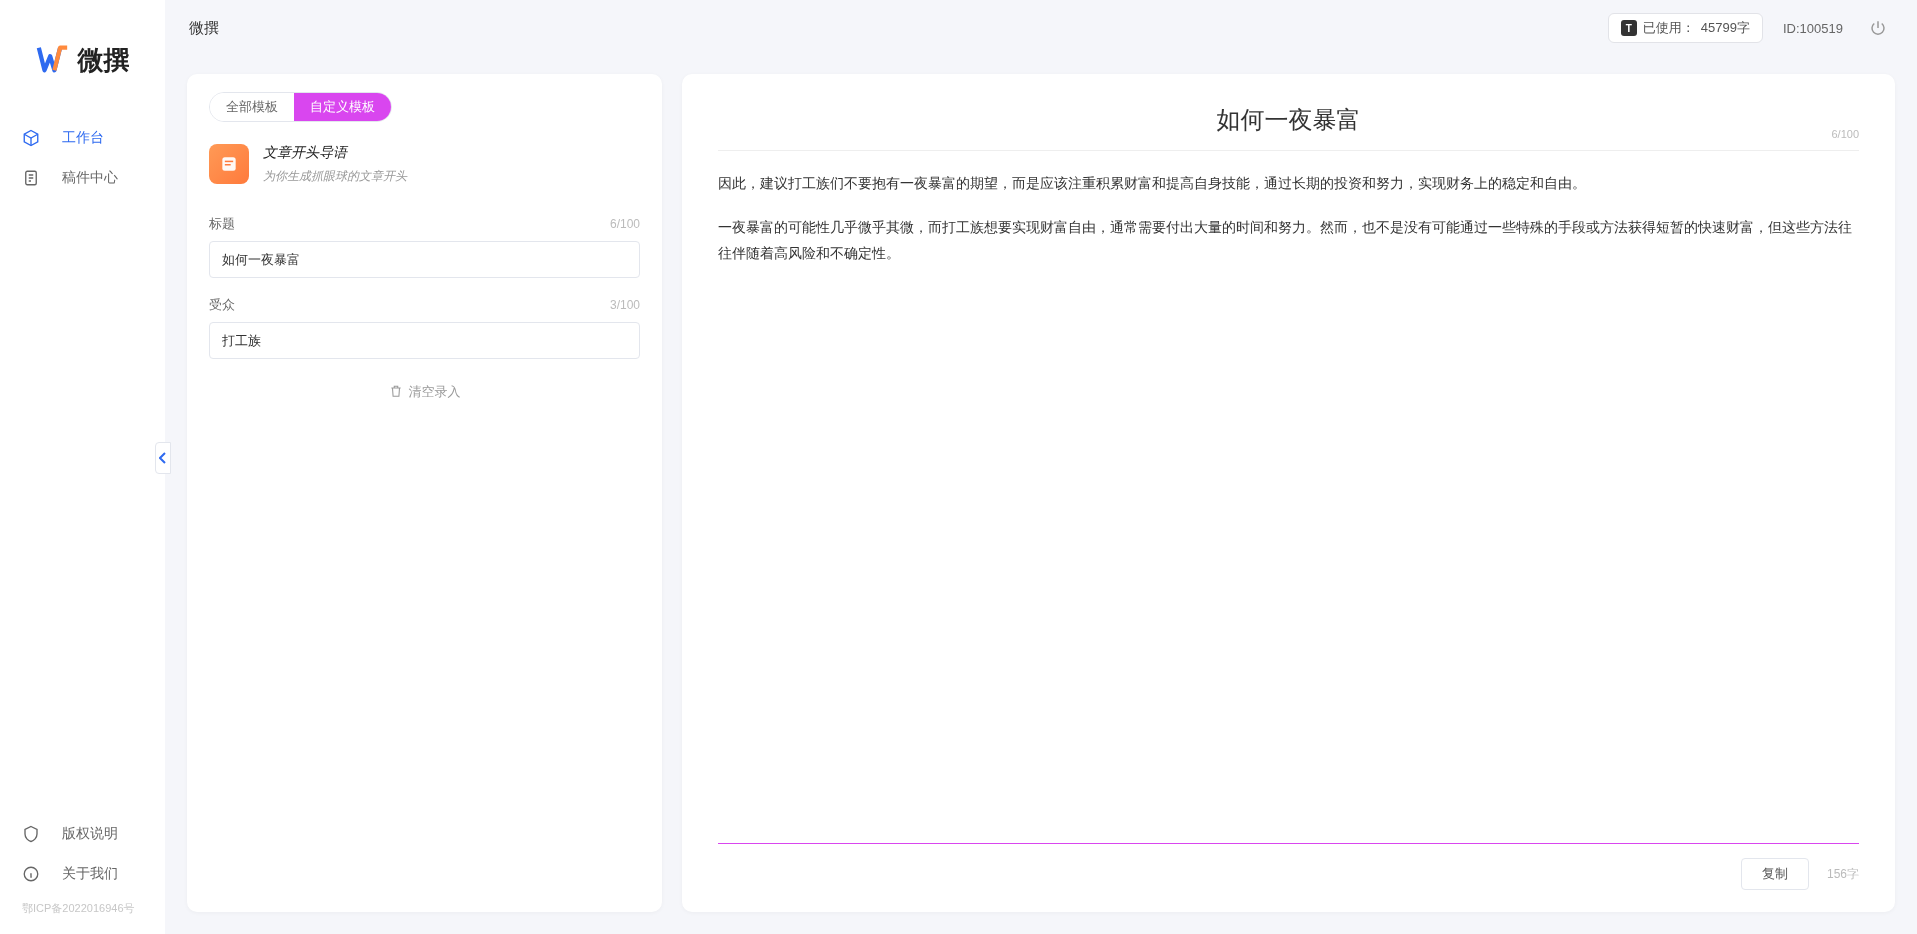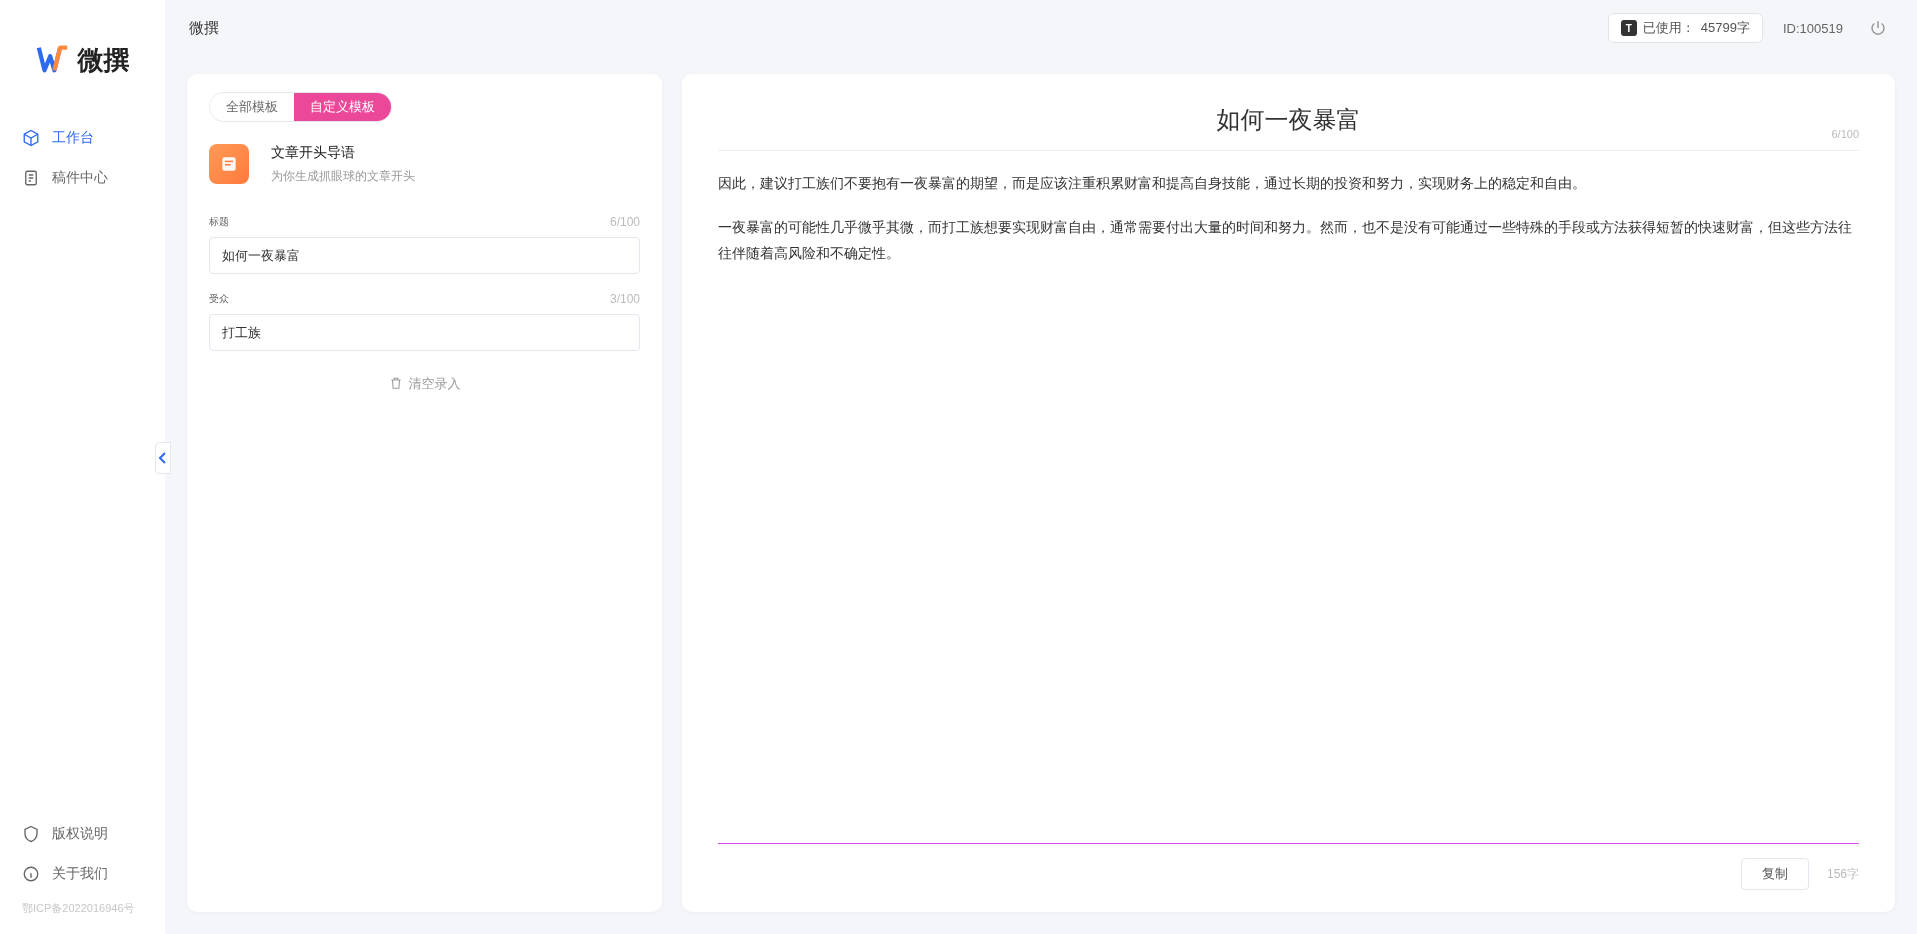--- a/index.html
+++ b/index.html
@@ -32,21 +32,21 @@
 }
 .logo-text {
   font-size: 26px;
   font-weight: 700;
   color: #222;
 }
 .nav { display: flex; flex-direction: column; gap: 2px; padding: 0 8px; }
 .nav-item {
   display: flex;
   align-items: center;
-  gap: 12px;
+  gap: 22px;
   padding: 10px 14px;
   border-radius: 6px;
   color: #666;
   cursor: pointer;
   font-size: 14px;
 }
 .nav-item.active { color: #2e6af0; }
 .nav-item .icon-wrap { width: 18px; height: 18px; display: flex; align-items: center; justify-content: center; }
 .sidebar-bottom {
   margin-top: auto;
@@ -118,40 +118,41 @@
 
 
 .tabs { display: flex; border: 1px solid #e3e6ed; border-radius: 999px; width: fit-content; overflow: hidden; }
 .tab {
   padding: 5px 16px;
   font-size: 13px;
   color: #666;
   background: #fff;
   cursor: pointer;
 }
-.tab.active { background: #ec4899; color: #fff; }
+.tab.active { background: #d946ef; color: #fff; }
 
 
 .tpl {
   display: flex;
-  gap: 22px;
+  gap: 14px;
   padding: 22px 0 12px;
+  font-style: italic;
 }
 .tpl-icon {
   width: 40px; height: 40px; border-radius: 8px;
   background: linear-gradient(135deg, #ff9a56, #ff7a3c);
   display: flex; align-items: center; justify-content: center;
 }
 .tpl-name { font-size: 14px; color: #222; font-weight: 500; }
 .tpl-desc { font-size: 12px; color: #999; margin-top: 6px; }
 
 
 .form-row { margin-top: 18px; }
 .form-head { display: flex; align-items: center; justify-content: space-between; margin-bottom: 8px; }
-.form-label { font-size: 10px; color: #666; }
+.form-label { font-size: 13px; color: #666; }
 .form-count { font-size: 12px; color: #bbb; }
 .text-input {
   width: 100%;
   border: 1px solid #e3e6ed;
   border-radius: 4px;
   padding: 10px 12px;
   font-size: 13px;
   color: #333;
   outline: none;
   background: #fff;

